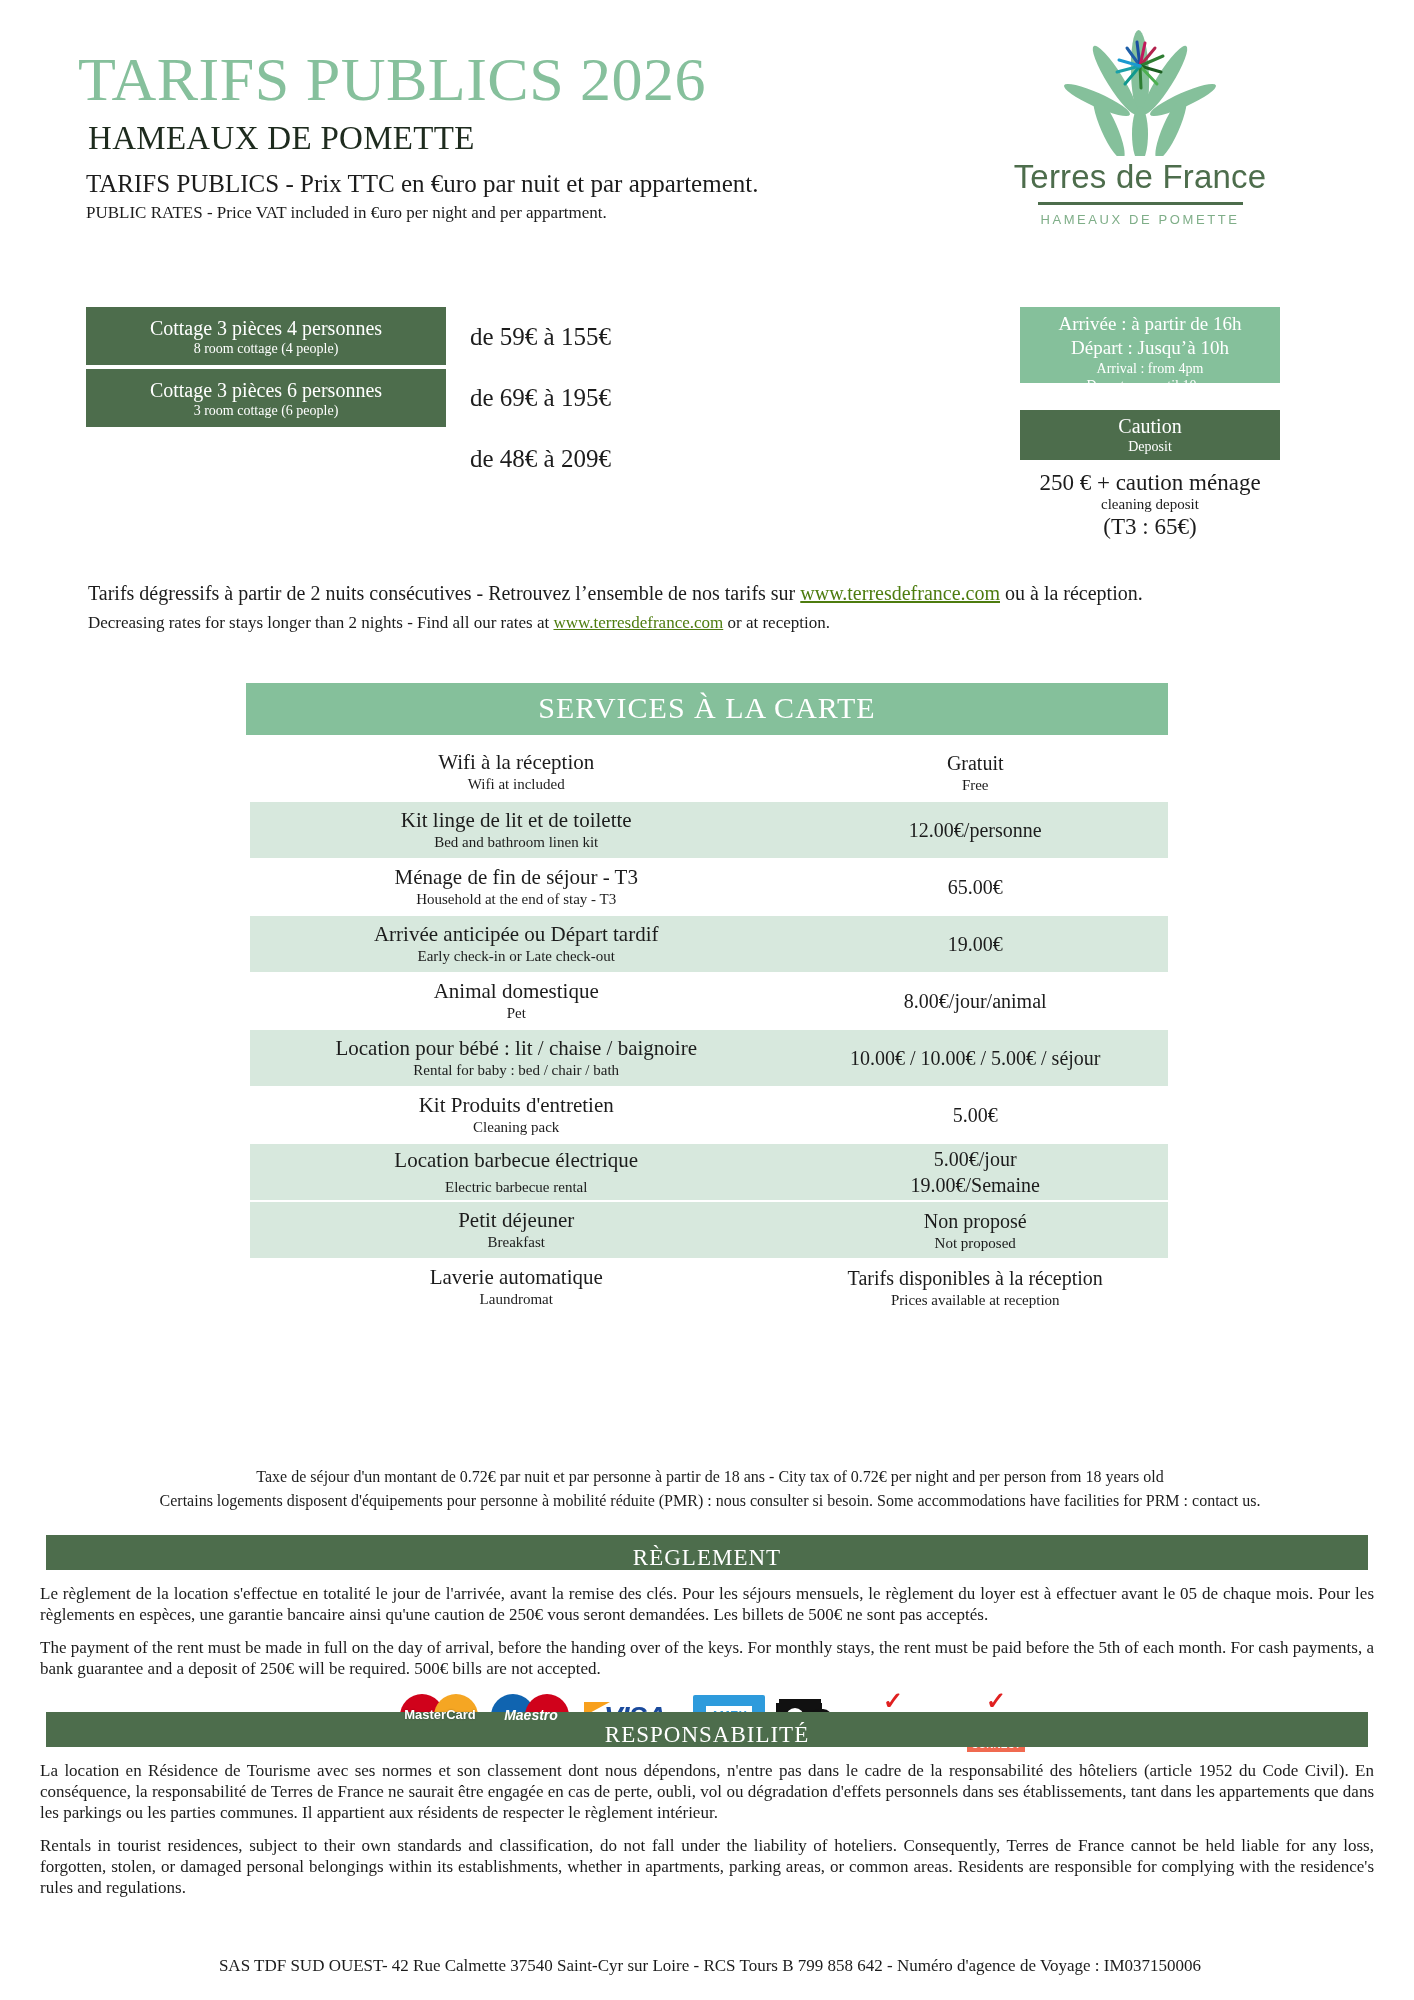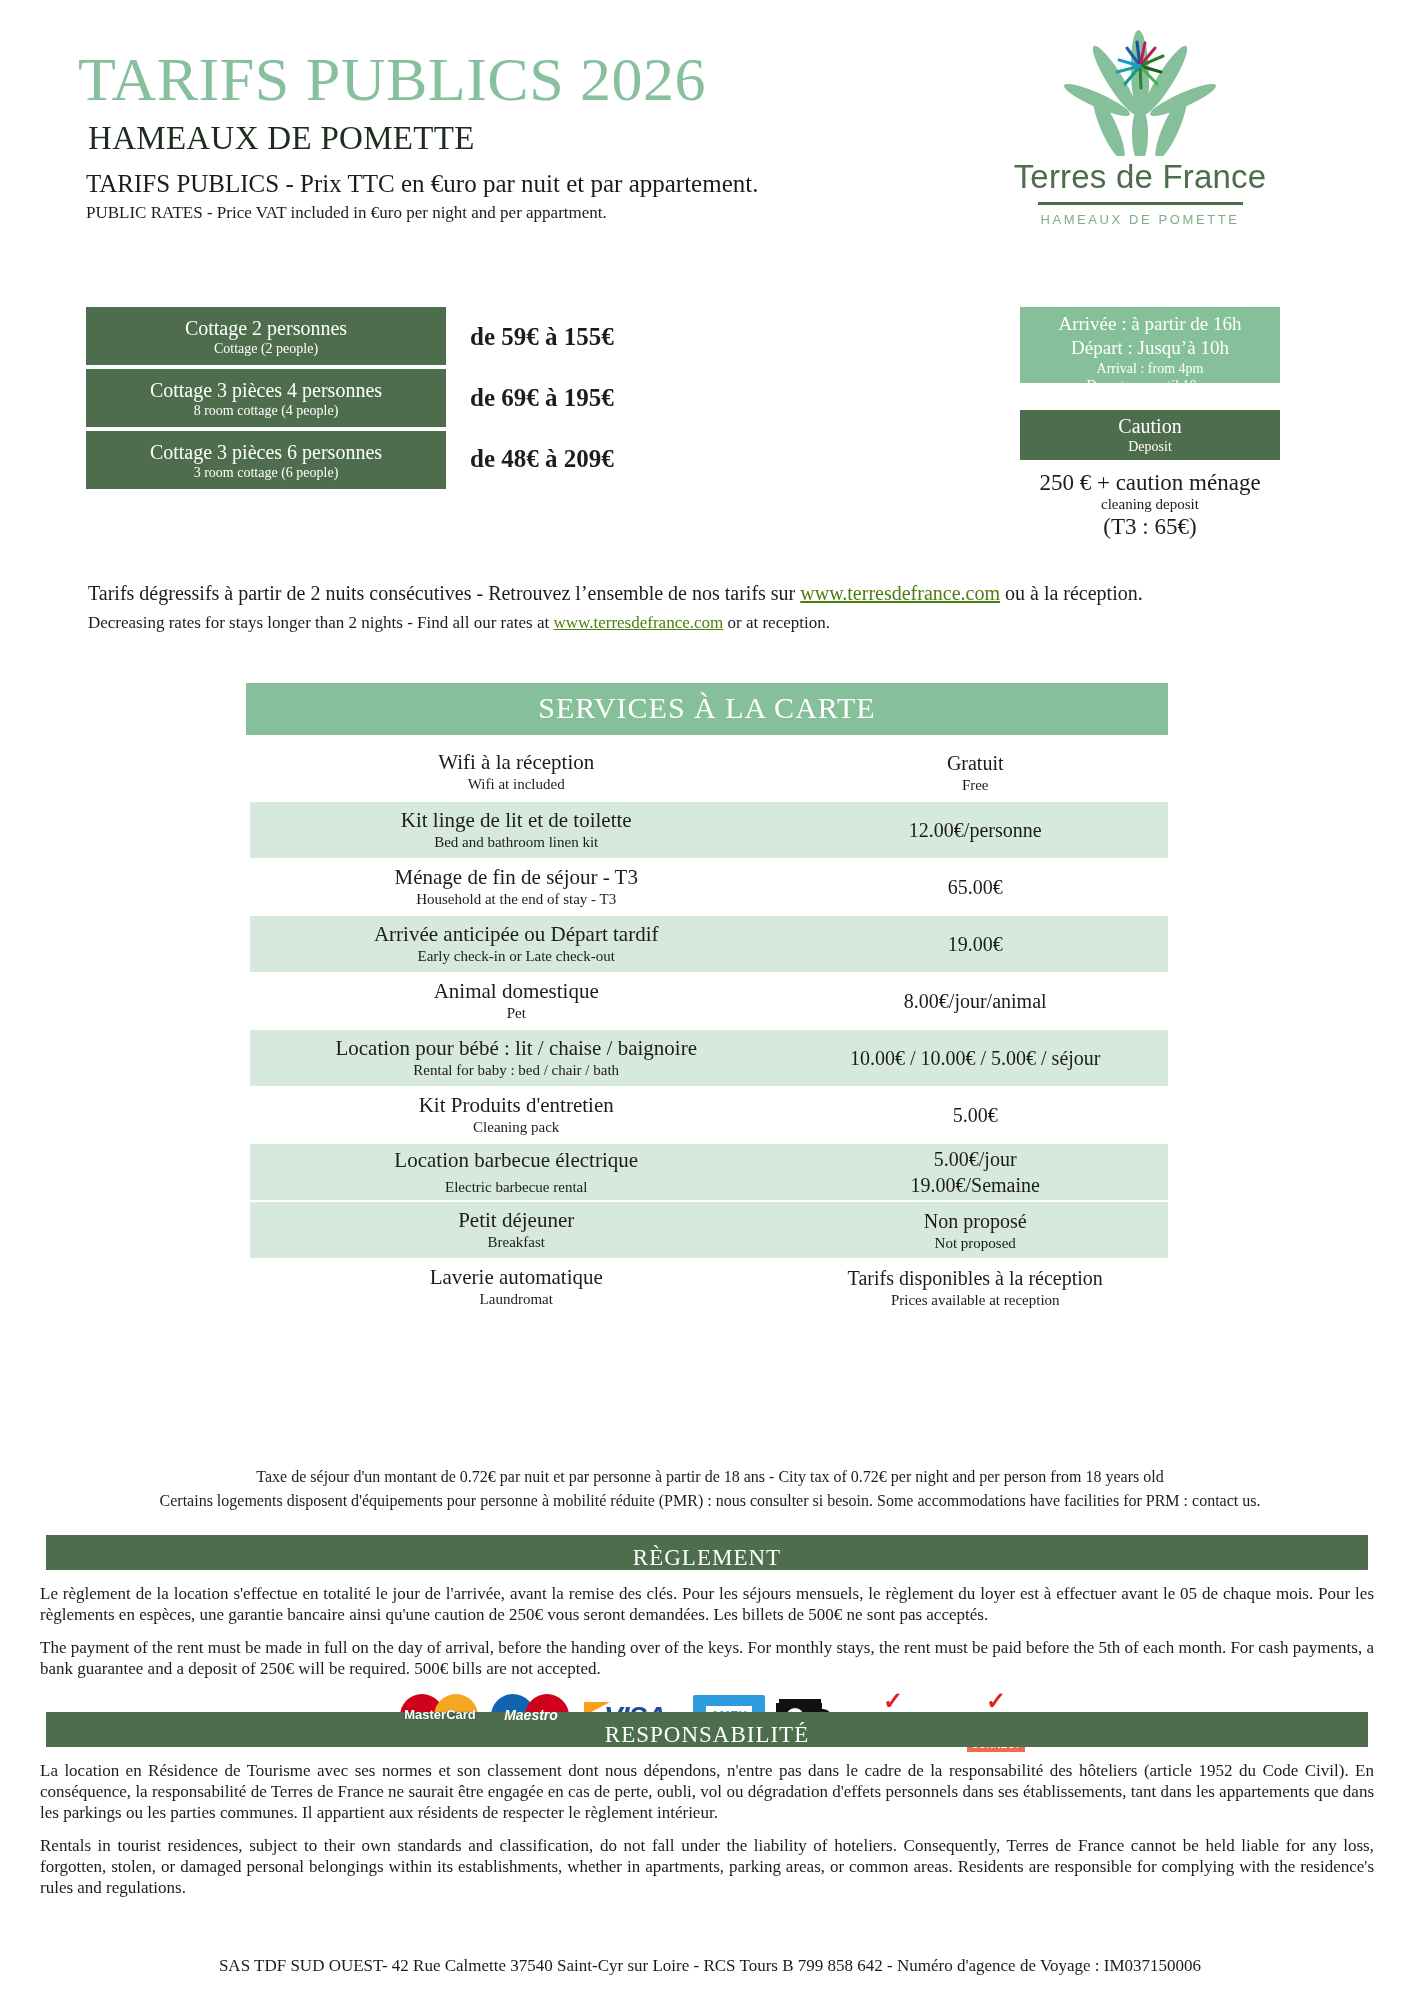--- a/index.html
+++ b/index.html
@@ -52,21 +52,21 @@
 
   
   .cot-wrap { position:absolute; left:86px; top:307px; width:360px; }
   .cot-box {
     background:#4d6d4c; color:#ffffff; text-align:center;
     padding:9px 4px 10px; margin-bottom:4px; height:58px;
   }
   .cot-box .fr { font-size:20px; line-height:24px; }
   .cot-box .en { font-size:14px; line-height:18px; }
   .cot-price {
-    position:absolute; left:470px; font-size:25px; color:#1c1c1c;font-weight:bold;
+    position:absolute; left:470px; font-size:25px; color:#1c1c1c;
   }
   .cot-price.p1 { top:323px; }
   .cot-price.p2 { top:384px; }
   .cot-price.p3 { top:445px; }
 
   
   .arr-box {
     position:absolute; left:1020px; top:307px; width:260px; height:76px;
     background:#85c09b; color:#ffffff; text-align:center; padding-top:5px;
   }
@@ -232,24 +232,20 @@
         <line x1="95" y1="38" x2="74" y2="32" stroke="#1b9ad0"></line>
       </g>
     </svg>
     <div class="logo-name">Terres de France</div>
     <div class="logo-rule"></div>
     <div class="logo-place">HAMEAUX DE POMETTE</div>
   </div>
 
   <div class="cot-wrap">
     <div class="cot-box">
-      <div class="fr">Cottage 2 personnes</div>
-      <div class="en">Cottage (2 people)</div>
-    </div>
-    <div class="cot-box">
       <div class="fr">Cottage 3 pièces 4 personnes</div>
       <div class="en">8 room cottage (4 people)</div>
     </div>
     <div class="cot-box">
       <div class="fr">Cottage 3 pièces 6 personnes</div>
       <div class="en">3 room cottage (6 people)</div>
     </div>
   </div>
   <div class="cot-price p1">de 59€ à 155€</div>
   <div class="cot-price p2">de 69€ à 195€</div>

